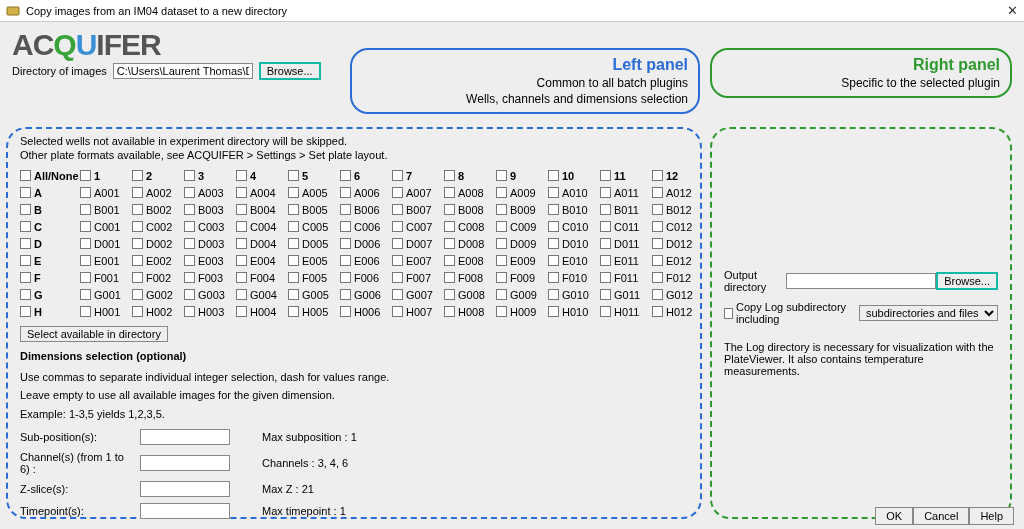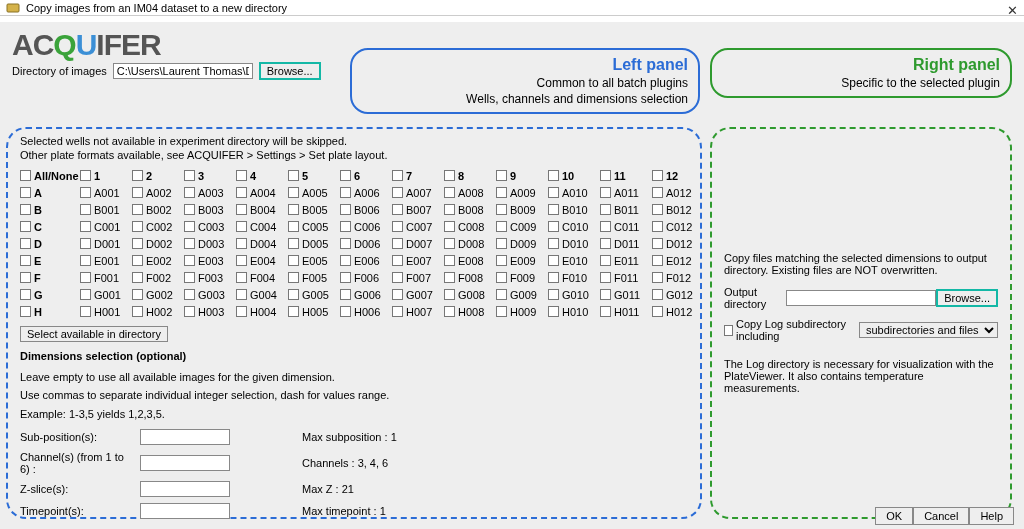--- a/index.html
+++ b/index.html
@@ -8,21 +8,21 @@
     font-family: Arial, sans-serif;
     font-size: 11px;
     background: #fff;
     color: #000;
     width: 1024px;
     height: 529px;
     overflow: hidden;
     position: relative;
   }
   .titlebar {
-    height: 16px;
+    height: 22px;
     display: flex;
     align-items: center;
     padding: 0 6px;
     border-bottom: 1px solid #ccc;
     font-size: 11px;
     position: relative;
     background: #fff;
   }
   .titlebar .icon {
     width: 14px; height: 14px;
@@ -83,21 +83,21 @@
   .wlabel { font-weight: normal; }
   .rowlabel { font-weight: bold; }
   
   .select-avail { margin: 6px 0 8px 0; padding: 1px 6px; border: 1px solid #888; background: #eee; cursor:pointer; font-size:11px; display:inline-block;}
   
   .dim-title { font-weight: bold; font-size: 11px; margin-bottom: 8px;}
   .dim-hint { font-size: 11px; margin-bottom: 4px; line-height: 1.3;}
   .dim-row { display: flex; align-items: center; margin-bottom: 6px;}
   .dim-row .dl { width: 120px; text-align: left; padding-right: 6px;}
   .dim-row input { width: 90px; border: 1px solid #888; background:#fff; font-size:11px; padding:1px 3px;}
-  .dim-row .info { margin-left: 72px;}
+  .dim-row .info { margin-left: 32px;}
   
   .right-panel .rtxt { font-size: 11px; margin-bottom: 10px;}
   .right-panel .row { display:flex; align-items:center; margin-bottom: 8px;}
   .right-panel input[type=text] { flex:1; border:1px solid #888; font-size:11px; padding:1px 3px; background:#fff;}
   .right-panel select { font-size:11px; border:1px solid #888; background:#eee; padding: 0 2px;}
   .right-panel .footnote { font-size:11px; margin-top: 8px;}
   
   .bottom-buttons { position: absolute; right: 10px; bottom: 4px; display:flex; }
   .bottom-buttons button { font-size:11px; padding:2px 10px; border:1px solid #888; background:#eee; cursor:pointer;}
   
@@ -629,22 +629,22 @@
             <div class="wcell">
               <span class="cb"></span>
               <span class="wlabel">H012</span>
             </div>
           </div>
         </div>
 
       <button class="select-avail">Select available in directory</button>
 
       <div class="dim-title">Dimensions selection (optional)</div>
+      <div class="dim-hint">Use commas to separate individual integer selection, dash for values range.</div>
       <div class="dim-hint">Leave empty to use all available images for the given dimension.</div>
-      <div class="dim-hint">Use commas to separate individual integer selection, dash for values range.</div>
       <div class="dim-hint" style="margin-bottom:8px;">Example: 1-3,5 yields 1,2,3,5.</div>
 
       <div class="dim-row">
         <span class="dl">Sub-position(s):</span>
         <input type="text" style="">
         <span class="info">Max subposition : 1</span>
       </div>
       <div class="dim-row">
         <span class="dl">Channel(s) (from 1 to 6) :</span>
         <input type="text" style="">
@@ -657,21 +657,20 @@
       </div>
       <div class="dim-row">
         <span class="dl">Timepoint(s):</span>
         <input type="text" style="">
         <span class="info">Max timepoint : 1</span>
       </div>
     </div>
   </div>
 
   <div class="dashed green right-panel">
-    <div class="rtxt">Copy files matching the selected dimensions to output directory. Existing files are NOT overwritten.</div>
     <div class="row">
       <span>Output directory</span>
       <input type="text" style="">
       <button class="browse-btn">Browse...</button>
     </div>
     <div class="row">
       <span class="cb"></span>
       <span>Copy Log subdirectory including</span>
       <select>
         <option>subdirectories and files</option>

